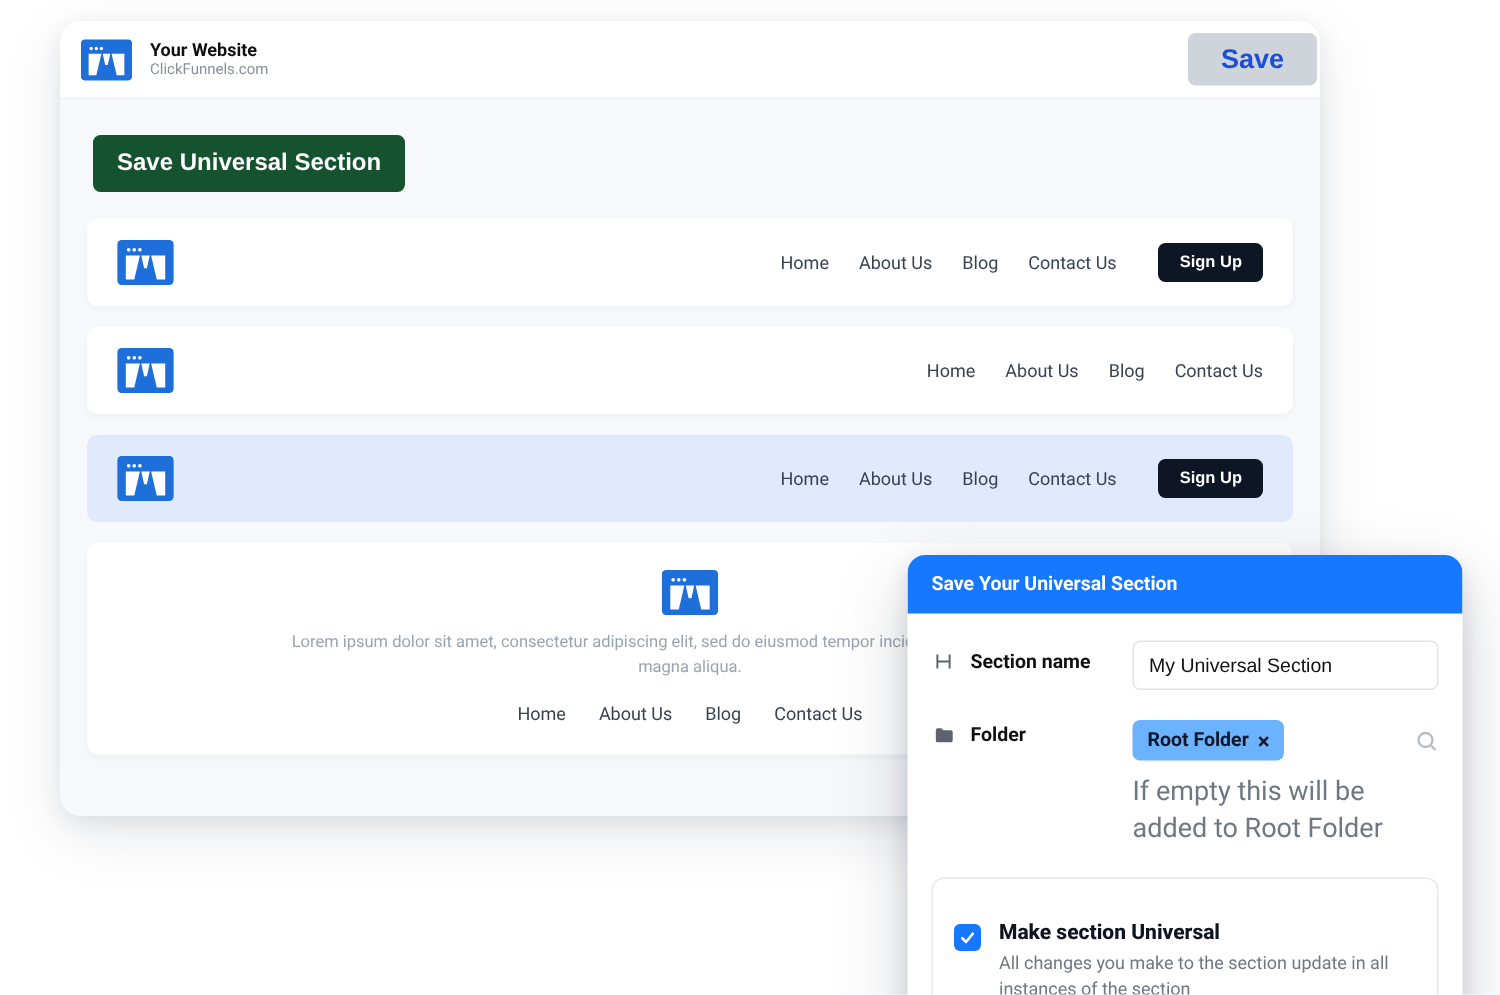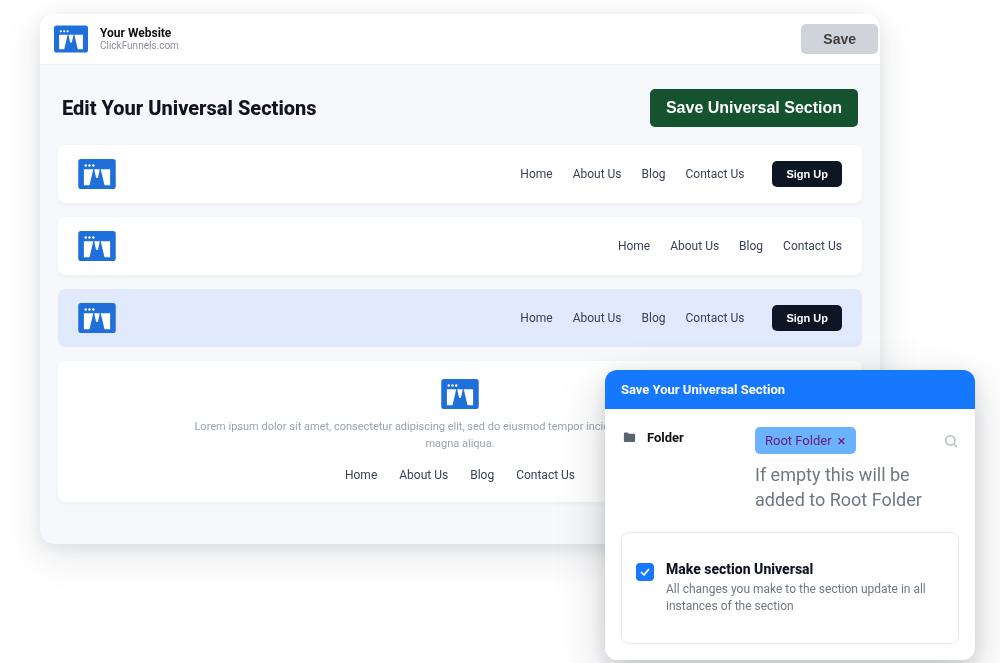--- a/index.html
+++ b/index.html
@@ -29,21 +29,21 @@
     display:flex; align-items:center; justify-content:space-between;
     padding: 8px 2px 8px 14px;
     background:#fff;
     border-bottom:1px solid #eef1f5;
   }
   .brand-group { display:flex; align-items:center; gap:12px;}
   .brand-logo { width:34px; height:34px; display:flex; align-items:center; justify-content:center; }
   .brand-text .title { font-size:12px; font-weight:700; color:#111; line-height:1.2;}
   .brand-text .sub { font-size:10px; color:#8a8f98; line-height:1.2;}
   .save-top {
-    background:#cfd3da; color:#404040; font-weight:700; font-size:14px;
+    background:#cfd3da; color:#1d4ed8; font-weight:700; font-size:18px;
     border:none; padding:7px 22px; border-radius:5px; cursor:default;
   }
 
   .page-head {
     display:flex; align-items:center; justify-content:space-between;
     padding: 24px 22px 18px 22px;
   }
   .page-head h1 { font-size:20px; font-weight:800; color:#0f1420; }
   .save-univ {
     background:#14532d; color:#fff; font-weight:700; font-size:16px;
@@ -102,21 +102,21 @@
   .text-input {
     width:100%; border:1px solid #e1e4ea; border-radius:5px;
     padding:8px 10px; font-size:13px; color:#111;
   }
 
   .folder-control {
     display:flex; flex-direction:column; gap:8px;
   }
   .chip-line { display:flex; align-items:center; gap:8px; }
   .chip {
-    background:#6bb2ff; color:#701a75; font-size:13px; font-weight:400;
+    background:#6bb2ff; color:#0f172a; font-size:13px; font-weight:700;
     padding:6px 10px; border-radius:5px; display:flex; align-items:center; gap:6px;
   }
   .chip .x { font-size:15px; line-height:0.8; cursor:pointer; }
   .search-ic { color:#b6bcc6; margin-left:auto; }
   .hint { font-size:18px; color:#6f7783; line-height:1.4; }
 
   .universal-box {
     border:1px solid #e5e8ee; border-radius:8px; padding:28px 14px;
     display:flex; gap:12px; align-items:flex-start;
   }
@@ -158,21 +158,20 @@
       </div>
       <div class="brand-text">
         <div class="title">Your Website</div>
         <div class="sub">ClickFunnels.com</div>
       </div>
     </div>
     <button class="save-top">Save</button>
   </div>
 
   <div class="page-head">
-    <h1>Edit Your Universal Sections</h1>
     <button class="save-univ">Save Universal Section</button>
   </div>
 
   <div class="section-list" id="section-list">
       <div class="section-card">
         <div class="mini-logo">
           <svg width="38" height="30" viewBox="0 0 40 32">
             <use href="#cf-logo"></use>
           </svg>
         </div>
@@ -225,20 +224,33 @@
           <span>Contact Us</span>
         </div>
       </div>
     </div>
 </div>
 
 <div class="panel">
   <div class="panel-head">Save Your Universal Section</div>
   <div class="panel-body">
 
+    <div class="field-row">
+      <div class="field-label">
+        <span class="ic">
+          <svg width="14" height="14" viewBox="0 0 24 24" fill="none" stroke="currentColor" stroke-width="2.2">
+              <path d="M5 4v16M19 4v16M5 12h14"></path>
+            </svg>
+        </span>
+        <span>Section name</span>
+      </div>
+      <div class="field-control">
+        <input class="text-input" value="My Universal Section" style="">
+      </div>
+    </div>
 
     <div class="field-row">
       <div class="field-label" style="padding-top:2px;">
         <span class="ic">
           <svg width="15" height="15" viewBox="0 0 24 24" fill="currentColor">
               <path d="M3 6a2 2 0 012-2h4l2 2h8a2 2 0 012 2v9a2 2 0 01-2 2H5a2 2 0 01-2-2V6z"></path>
             </svg>
         </span>
         <span>Folder</span>
       </div>

